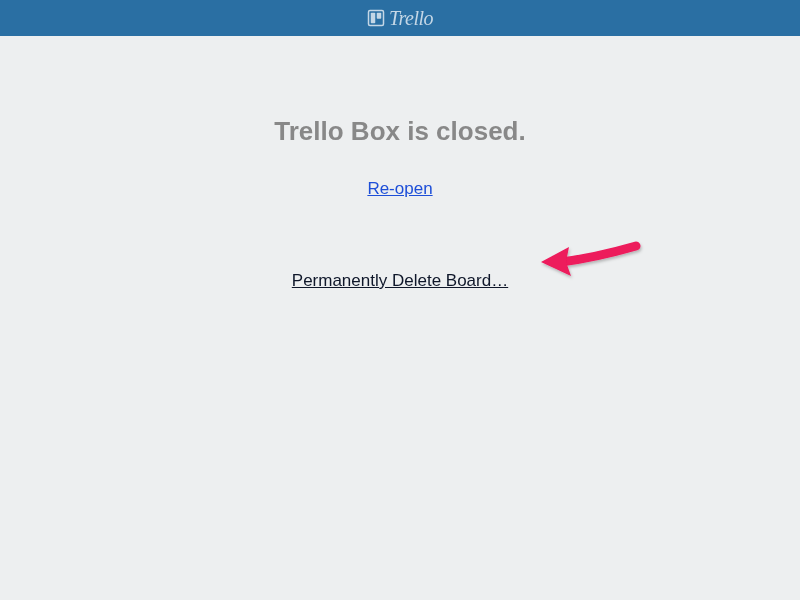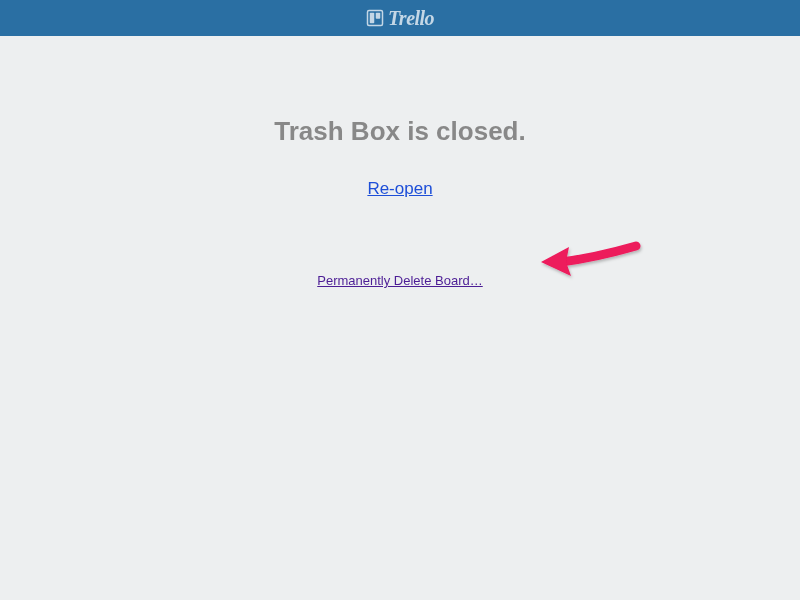--- a/index.html
+++ b/index.html
@@ -31,21 +31,21 @@
       height: 18px;
       position: relative;
     }
     .logo-icon svg {
       width: 100%;
       height: 100%;
     }
     .logo-text {
       color: #c4d7e6;
       font-size: 20px;
-      font-weight: 700;
+      font-weight: 400;
       font-style: italic;
       letter-spacing: -0.5px;
       font-family: Georgia, 'Times New Roman', serif;
     }
     .main {
       padding-top: 80px;
       text-align: center;
     }
     .title {
       font-size: 26px;
@@ -56,22 +56,22 @@
     .reopen-link {
       display: inline-block;
       font-size: 17px;
       color: #1d4ed8;
       text-decoration: underline;
       cursor: pointer;
       margin-bottom: 72px;
     }
     .delete-link {
       display: inline-block;
-      font-size: 13px;
-      color: #4c1d95;
+      font-size: 17px;
+      color: #0f172a;
       text-decoration: underline;
       cursor: pointer;
     }
     .arrow-annotation {
       position: absolute;
       left: 539px;
       top: 232px;
       pointer-events: none;
     }
   </style>
@@ -85,21 +85,21 @@
         <rect x="2" y="2" width="20" height="20" rx="2" stroke="#c4d7e6" stroke-width="2" fill="none"></rect>
         <rect x="5" y="5" width="6" height="14" rx="1" fill="#c4d7e6"></rect>
         <rect x="13" y="5" width="6" height="8" rx="1" fill="#c4d7e6"></rect>
       </svg>
     </span>
     <span class="logo-text">Trello</span>
   </div>
 </div>
 
 <div class="main">
-  <h1 class="title">Trash Box is closed.</h1>
+  <h1 class="title">Trello Box is closed.</h1>
   <a class="reopen-link">Re-open</a>
   <br>
   <a class="delete-link">Permanently Delete Board…</a>
 </div>
 
 <div class="arrow-annotation">
   <svg width="110" height="60" viewBox="0 0 110 60">
     <defs>
       <filter id="shadow" x="-20%" y="-20%" width="140%" height="140%">
         <feDropShadow dx="1" dy="2" stdDeviation="1.5" flood-color="#000" flood-opacity="0.25"></feDropShadow>

